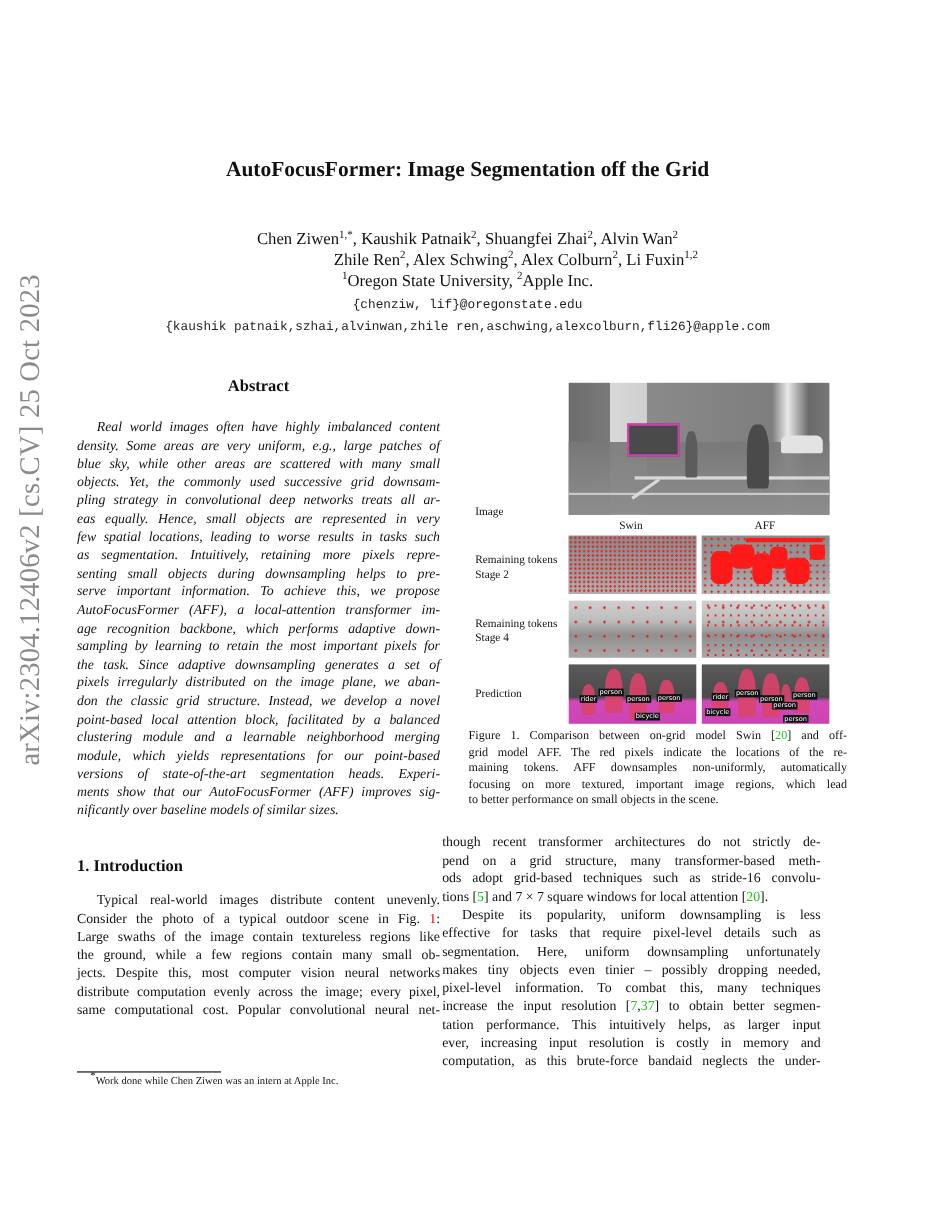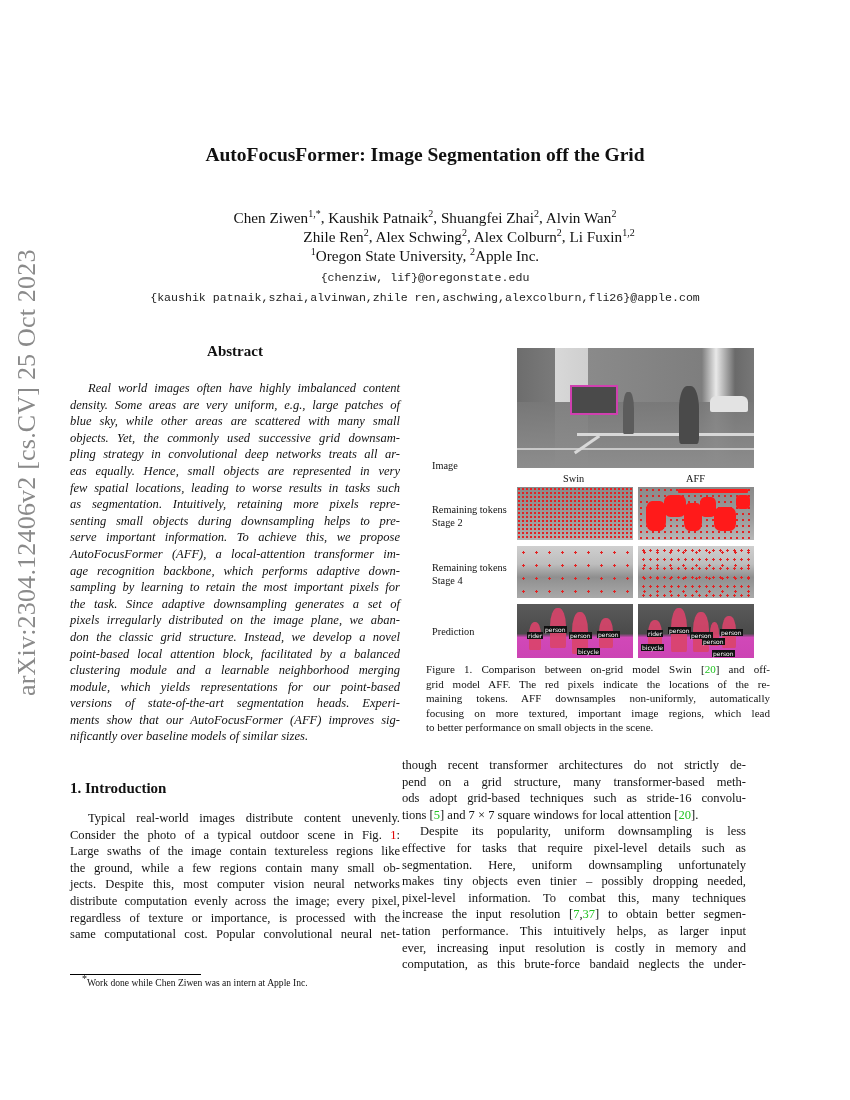--- a/index.html
+++ b/index.html
@@ -116,21 +116,20 @@
   </div>
 
 <div class="abs h-intro">1. Introduction</div>
 <div class="col" style="left:70px; top:810px; width:330px;" id="intro-left">
     <span class="ln indent">Typical real-world images distribute content unevenly.</span>
     <span class="ln"><span>Consider the photo of a typical outdoor scene in Fig. </span><span class="ref-red">1</span><span>:</span></span>
     <span class="ln">Large swaths of the image contain textureless regions like</span>
     <span class="ln">the ground, while a few regions contain many small ob-</span>
     <span class="ln">jects.  Despite this, most computer vision neural networks</span>
     <span class="ln">distribute computation evenly across the image; every pixel,</span>
-    <span class="ln">regardless of texture or importance, is processed with the</span>
     <span class="ln">same computational cost. Popular convolutional neural net-</span>
   </div>
 
 <div class="abs fn-rule"></div>
 <div class="abs footnote">
   <sup>*</sup><span>Work done while Chen Ziwen was an intern at Apple Inc.</span>
 </div>
 
 <div>
   <div class="abs fig-label" style="left:432px; top:419px;margin-top:40px;">Image</div>

